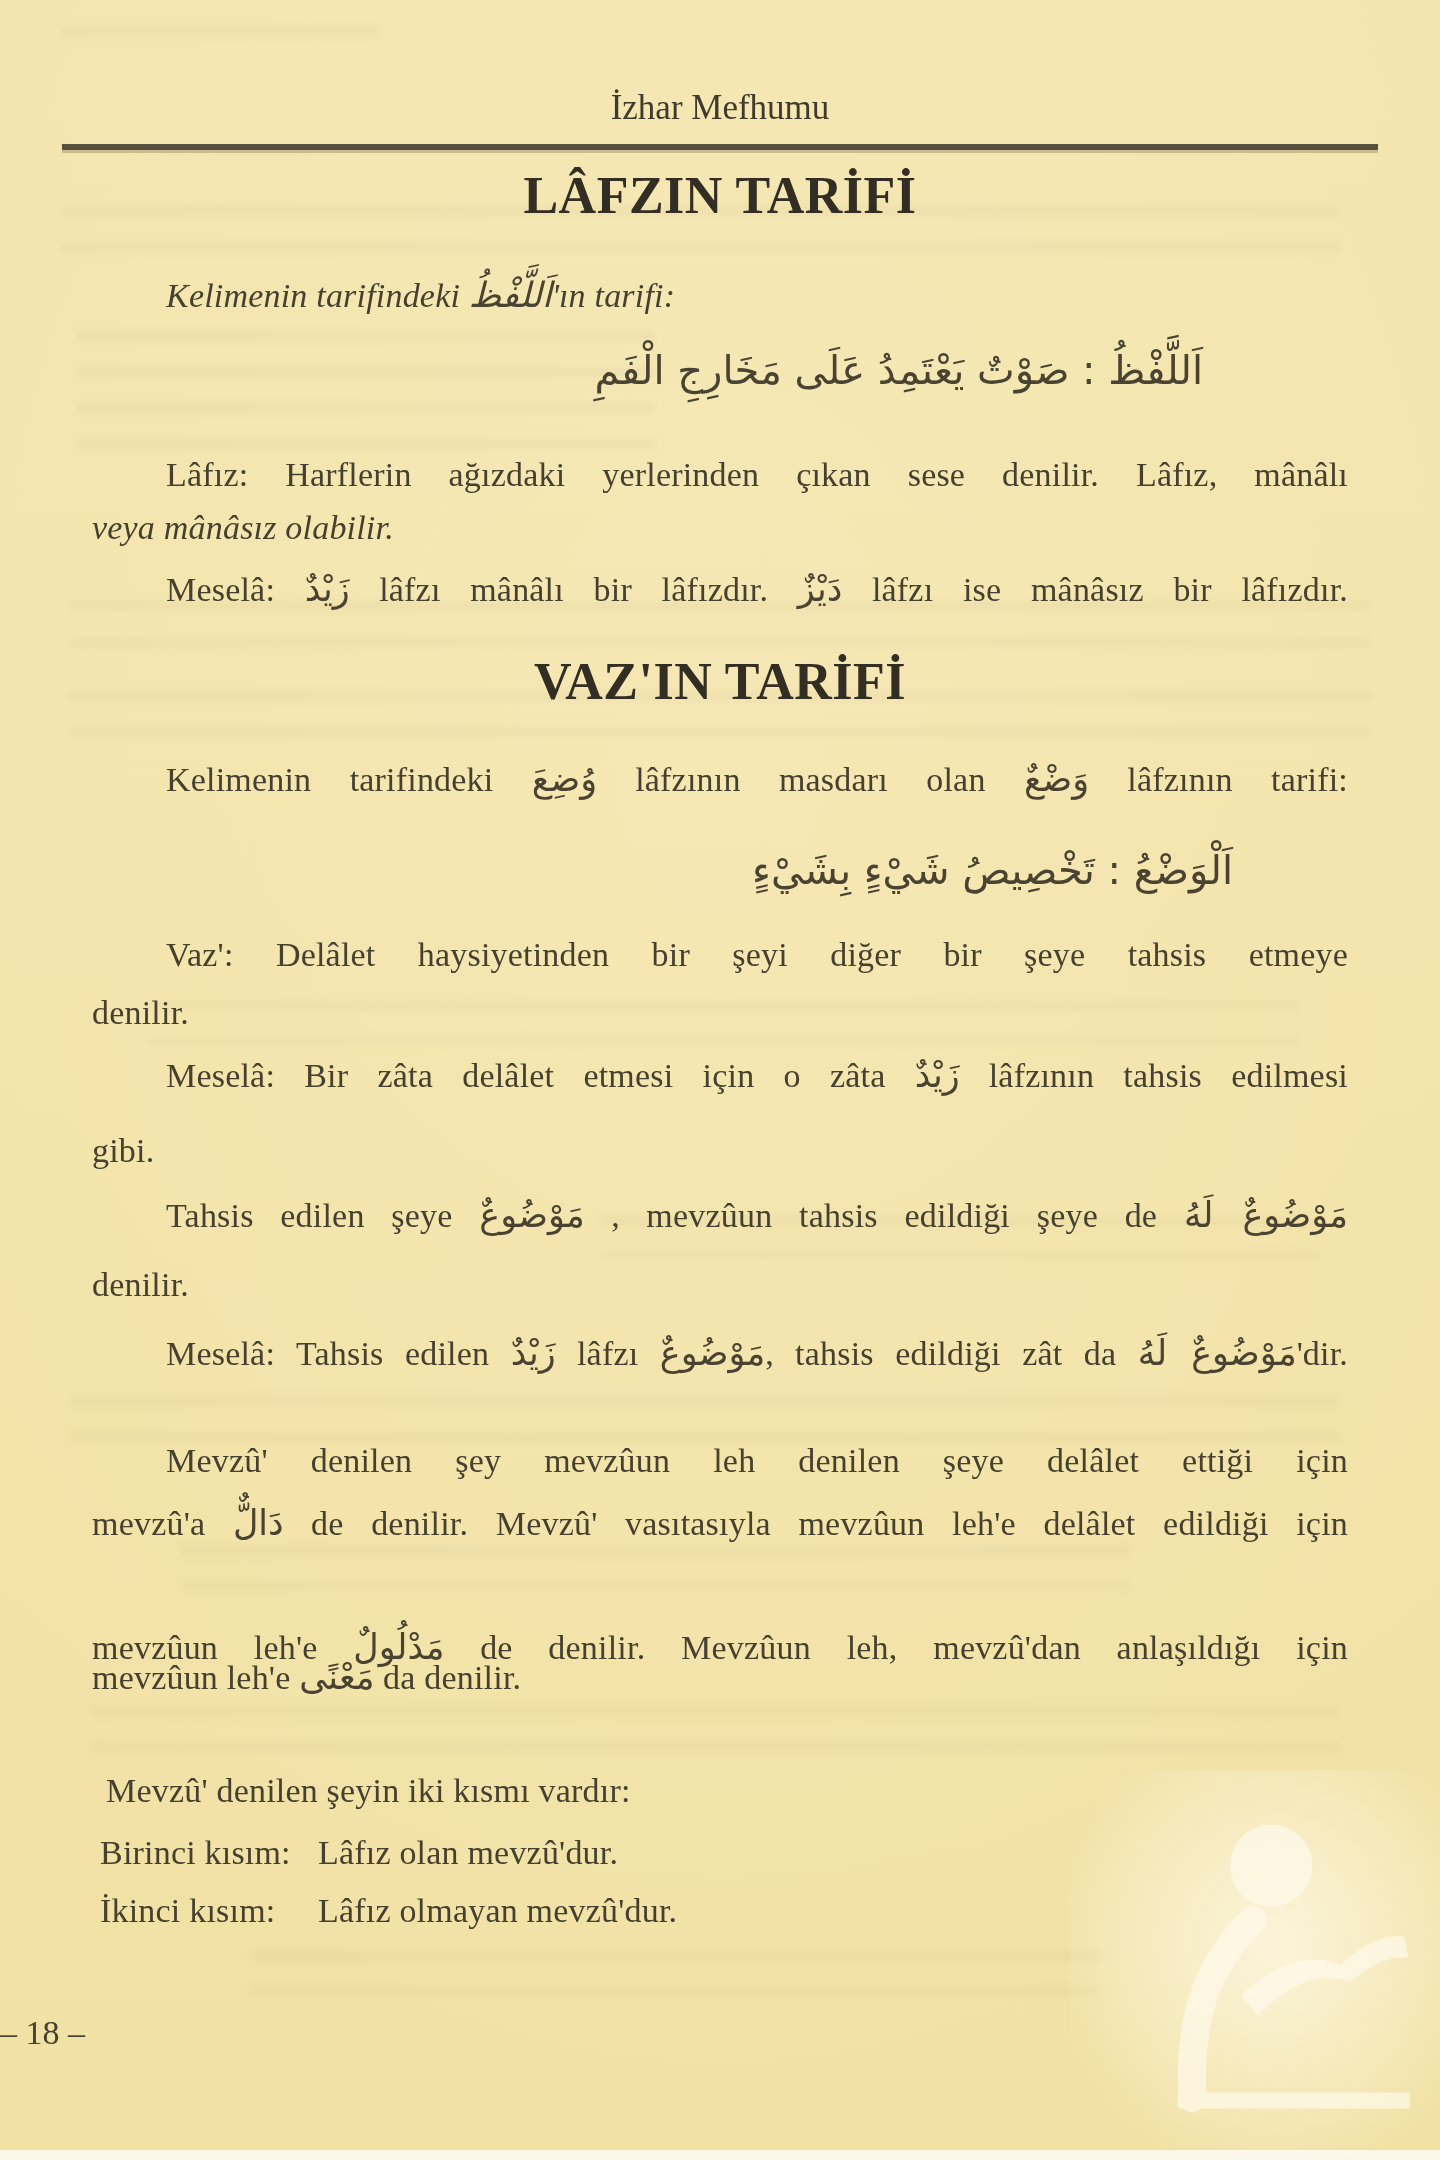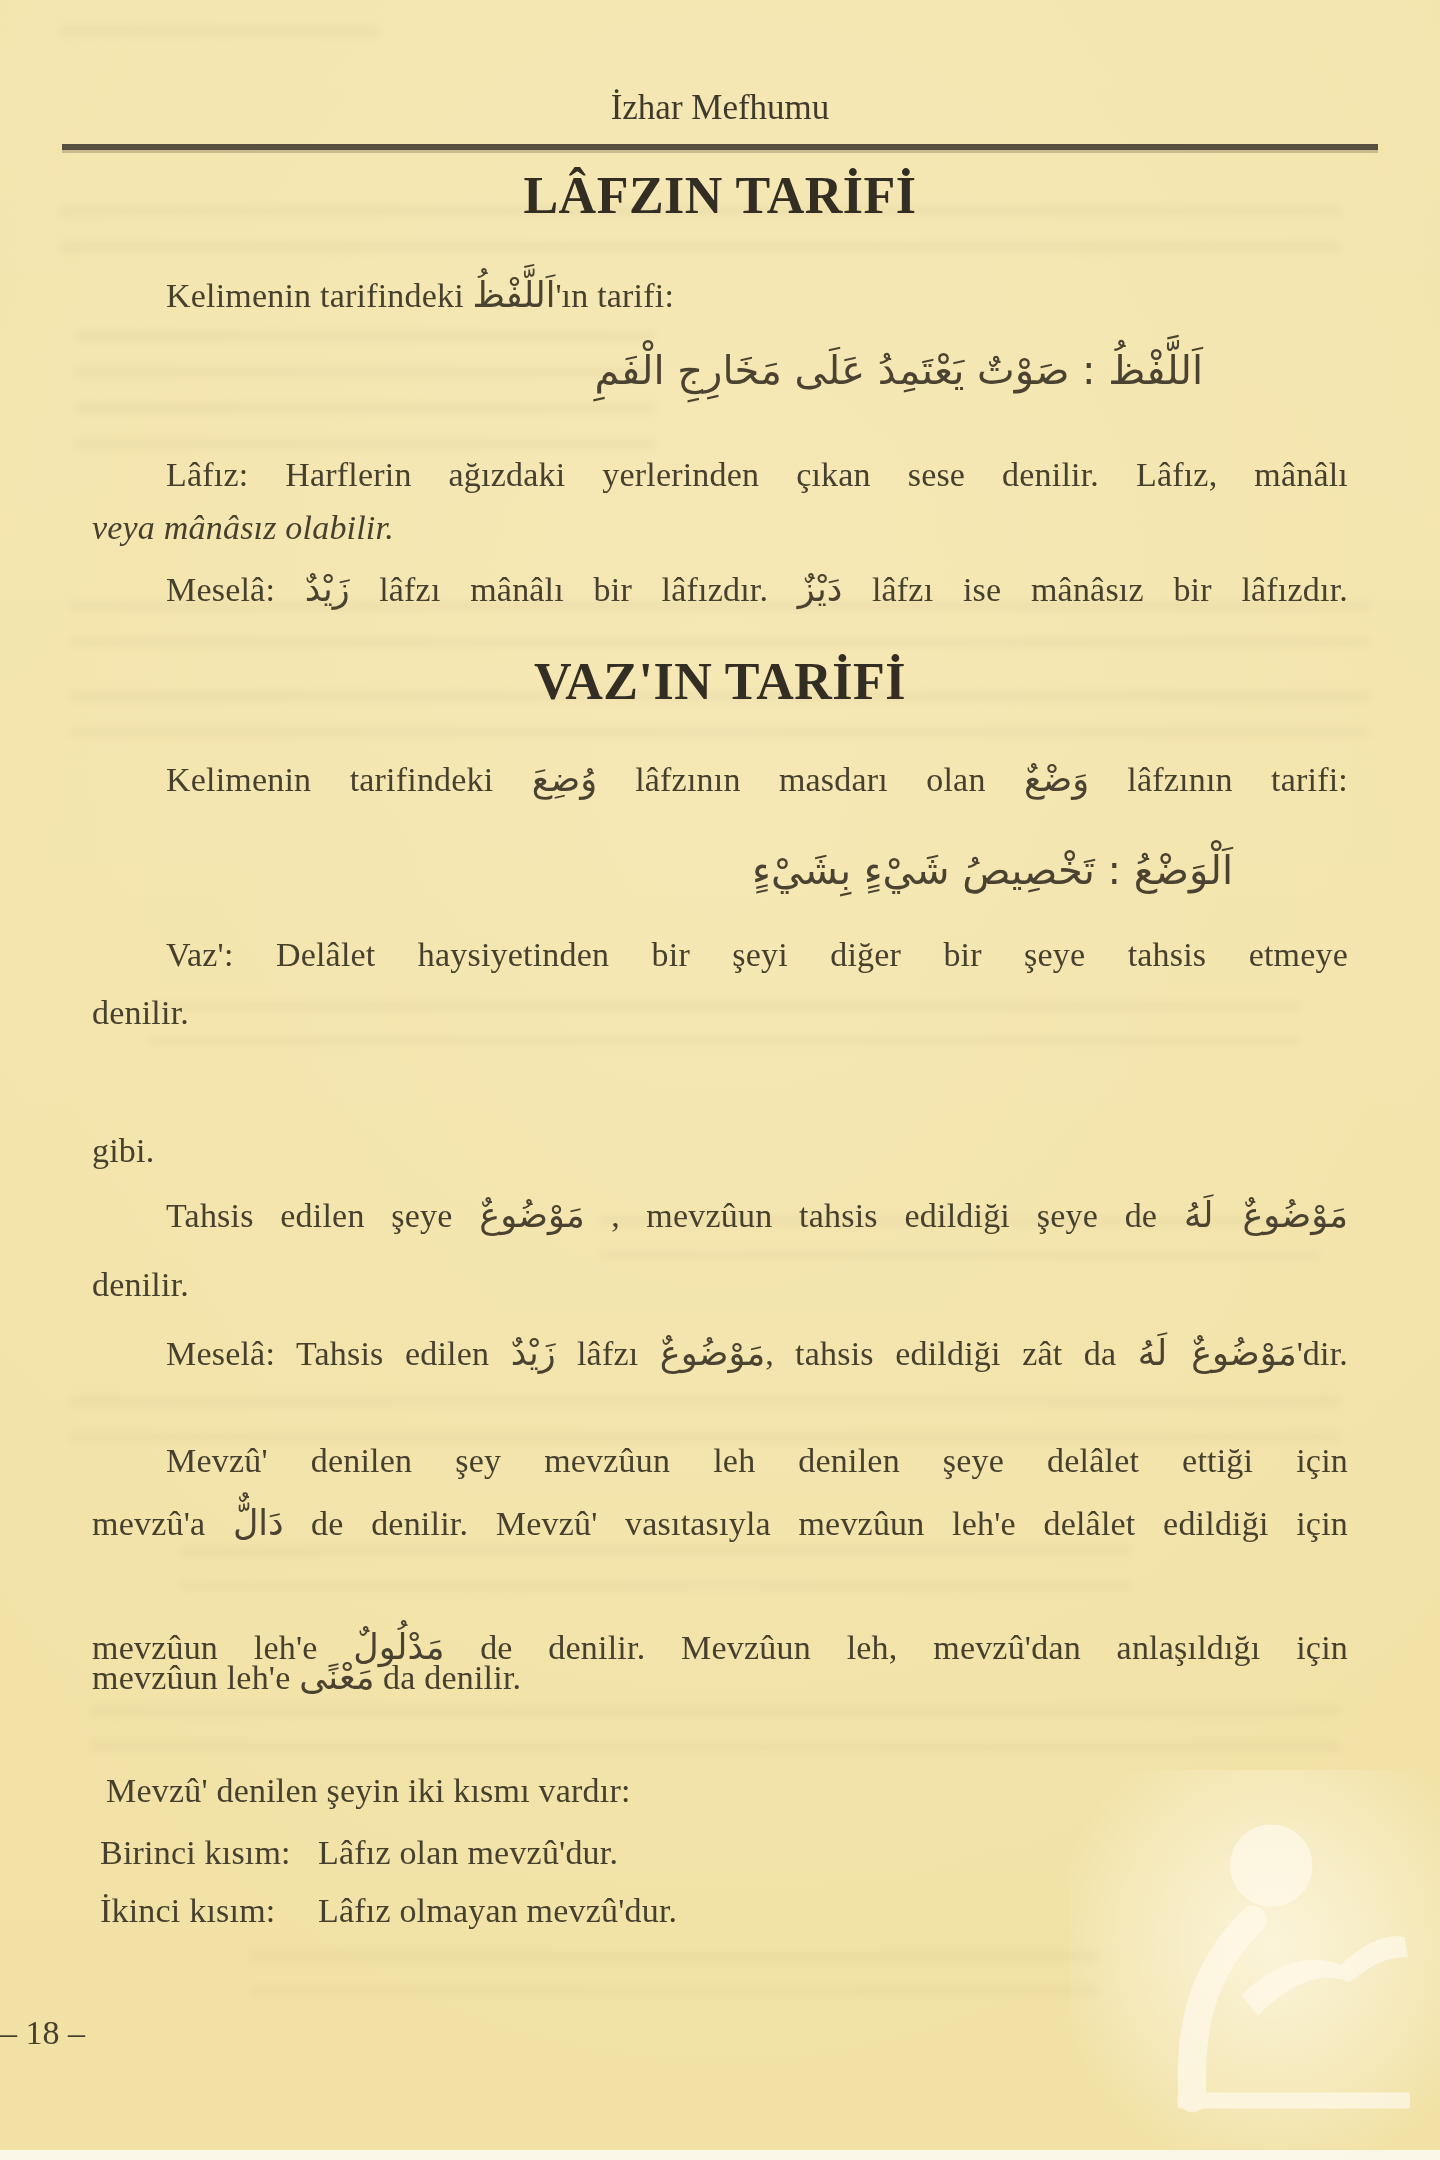--- a/index.html
+++ b/index.html
@@ -121,38 +121,39 @@
   <div class="g" style="left:70px;top:1395px;width:1270px;height:50px;"></div>
   <div class="g" style="left:180px;top:1545px;width:950px;height:45px;"></div>
   <div class="g" style="left:90px;top:1705px;width:1250px;height:50px;"></div>
   <div class="g" style="left:250px;top:1950px;width:850px;height:45px;"></div>
 
   <div class="header-title" style="top:88px;">İzhar Mefhumu</div>
   <div class="rule"></div>
 
   <div class="heading" style="top:166px;">LÂFZIN TARİFİ</div>
 
-  <div class="t" style="top:272px;left:166px;"><span>Kelimenin tarifindeki </span><span class="ar" dir="rtl">اَللَّفْظُ</span><span>'ın tarifi:</span></div>
+  <div class="t" style="top:272px;left:166px;font-style:italic;"><span>Kelimenin tarifindeki </span><span class="ar" dir="rtl">اَللَّفْظُ</span><span>'ın tarifi:</span></div>
 
   <div class="ar-line" dir="rtl" style="top:336px;right:237px;">اَللَّفْظُ : صَوْتٌ يَعْتَمِدُ عَلَى مَخَارِجِ الْفَمِ</div>
 
   <div class="t just" style="top:452px;left:166px;width:1182px;"><span class="u">Lâfız</span><span>:</span><span> Harflerin ağızdaki yerlerinden çıkan sese denilir. Lâfız, mânâlı</span></div>
   <div class="t" style="top:505px;left:92px;font-style:italic;">veya mânâsız olabilir.</div>
 
   <div class="t just" style="top:566px;left:166px;width:1182px;"><span>Meselâ: </span><span class="ar" dir="rtl">زَيْدٌ</span><span> lâfzı mânâlı bir lâfızdır. </span><span class="ar" dir="rtl">دَيْزٌ</span><span> lâfzı ise mânâsız bir lâfızdır.</span></div>
 
   <div class="heading" style="top:652px;">VAZ'IN TARİFİ</div>
 
   <div class="t just" style="top:756px;left:166px;width:1182px;"><span>Kelimenin tarifindeki </span><span class="ar" dir="rtl">وُضِعَ</span><span> lâfzının masdarı olan </span><span class="ar" dir="rtl">وَضْعٌ</span><span> lâfzının tarifi:</span></div>
 
   <div class="ar-line" dir="rtl" style="top:836px;right:207px;">اَلْوَضْعُ : تَخْصِيصُ شَيْءٍ بِشَيْءٍ</div>
 
   <div class="t just" style="top:932px;left:166px;width:1182px;"><span class="u">Vaz'</span><span>:</span><span> Delâlet haysiyetinden bir şeyi diğer bir şeye tahsis etmeye</span></div>
   <div class="t" style="top:990px;left:92px;">denilir.</div>
 
+  <div class="t just" style="top:1052px;left:166px;width:1182px;"><span>Meselâ: Bir zâta delâlet etmesi için o zâta </span><span class="ar" dir="rtl">زَيْدٌ</span><span> lâfzının tahsis edilmesi</span></div>
   <div class="t" style="top:1128px;left:92px;">gibi.</div>
 
   <div class="t just" style="top:1192px;left:166px;width:1182px;"><span>Tahsis edilen şeye </span><span class="ar" dir="rtl">مَوْضُوعٌ</span><span> , mevzûun tahsis edildiği şeye de </span><span class="ar" dir="rtl">مَوْضُوعٌ لَهُ</span></div>
   <div class="t" style="top:1262px;left:92px;">denilir.</div>
 
   <div class="t just" style="top:1330px;left:166px;width:1182px;"><span>Meselâ: Tahsis edilen </span><span class="ar" dir="rtl">زَيْدٌ</span><span> lâfzı </span><span class="ar" dir="rtl">مَوْضُوعٌ</span><span>, tahsis edildiği zât da </span><span class="ar" dir="rtl">مَوْضُوعٌ لَهُ</span><span>'dir.</span></div>
 
   <div class="t just" style="top:1438px;left:166px;width:1182px;">Mevzû' denilen şey mevzûun leh denilen şeye delâlet ettiği için</div>
   <div class="t just" style="top:1500px;left:92px;width:1256px;"><span>mevzû'a </span><span class="ar" dir="rtl">دَالٌّ</span><span> de denilir. Mevzû' vasıtasıyla mevzûun leh'e delâlet edildiği için</span></div>
   <div class="t just" style="top:1624px;left:92px;width:1256px;"><span>mevzûun leh'e </span><span class="ar" dir="rtl">مَدْلُولٌ</span><span> de denilir. Mevzûun leh, mevzû'dan anlaşıldığı için</span></div>

